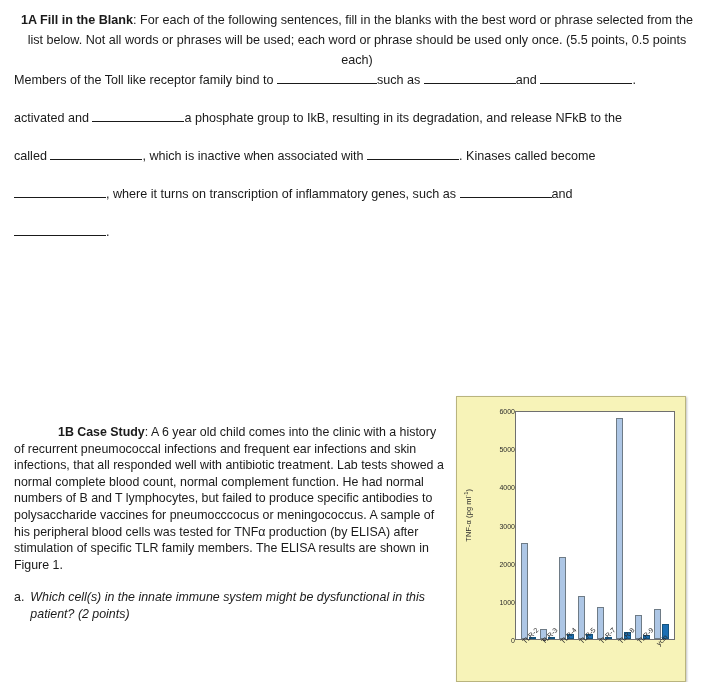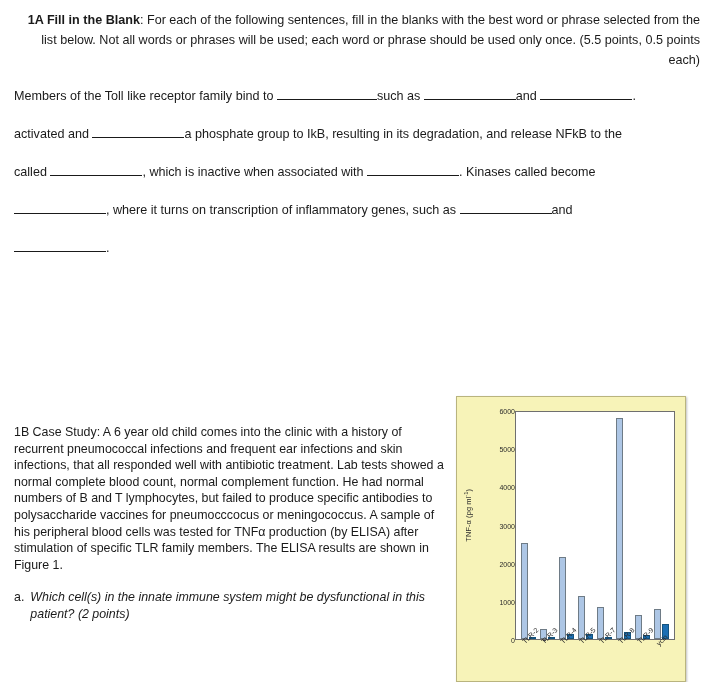--- a/index.html
+++ b/index.html
@@ -26,35 +26,34 @@
   
   .sec1a {
     position: absolute;
     left: 14px;
     top: 10px;
     width: 686px;
   }
   .intro {
     font-size: 12.6px;
     line-height: 20px;
-    text-align: right;
+    text-align: center;
   }
   .intro b { font-weight: bold; }
 
   .wordbank {
     margin-top: 18px;
     font-style: italic;
     font-size: 12.5px;
     line-height: 20px;
     text-align: center;
     padding: 0 18px;
   }
 
   .blanks {
-    margin-top: 16px;
   }
   .bline {
     font-size: 12.6px;
     line-height: 19px;
     margin-bottom: 18px;
     white-space: normal;
   }
   .blank {
     display: inline-block;
     border-bottom: 1px solid #1a1a1a;
@@ -66,21 +65,21 @@
 
   
   .sec1b {
     position: absolute;
     left: 14px;
     top: 424px;
     width: 432px;
     font-size: 12.4px;
     line-height: 16.6px;
   }
-  .sec1b b { font-weight: normal; }
+  .sec1b b { font-weight: bold; margin-left: 44px; }
   .qa {
     margin-top: 16px;
     display: flex;
     gap: 6px;
   }
   .qa .marker { flex: 0 0 auto; }
   .qa .qtext { flex: 1 1 auto; font-style: italic; }
 
   
   .figure-card {

